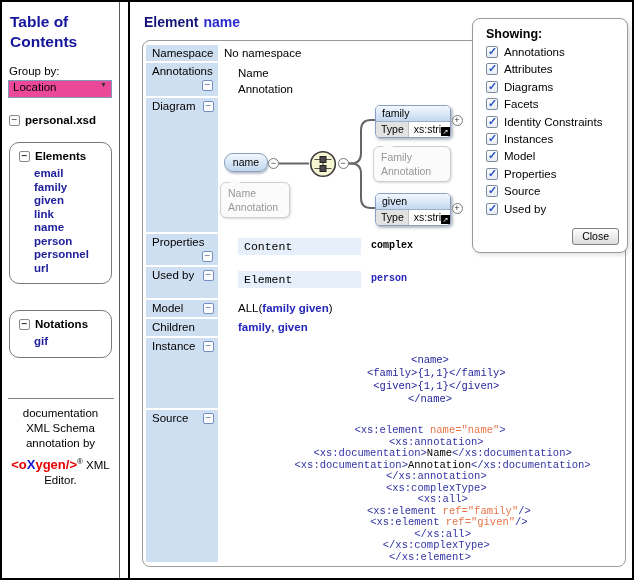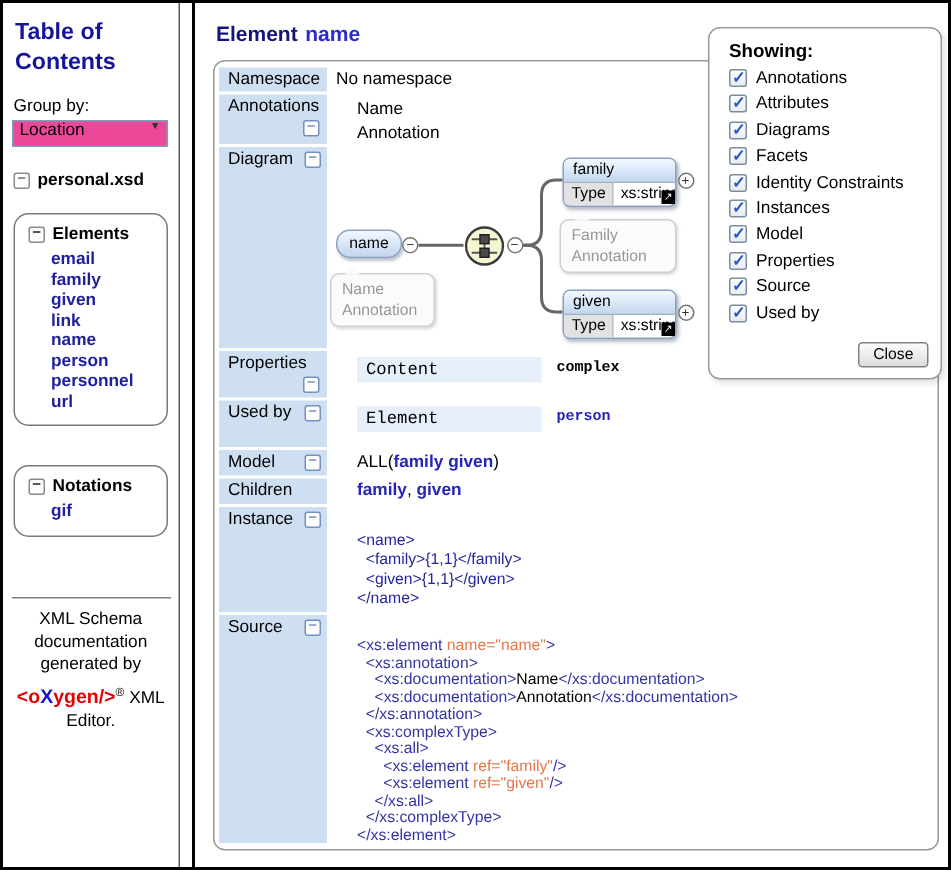--- a/index.html
+++ b/index.html
@@ -41,21 +41,21 @@
   .cell-label.two-line .minus-box { position:absolute; right:5px; top:16px; }
   .cell-content { flex:1; font-size:11.5px; padding:2px 0 0 20px; position:relative; }
   .h16 { height:16px; } .h33 { height:33px; } .h134 { height:134px; } .h31 { height:31px; }
   .h17 { height:17px; } .h70 { height:70px; } .h152 { height:152px; }
   .pad6 { padding-left:6px; }
   .ann-line { line-height:15px; padding-top:1px; }
   .inner-row { display:flex; margin-top:2px;font-family:Liberation Mono, monospace; }
   .ikey { width:123px; flex:0 0 123px; background:#e7effa; padding:2px 6px; font-size:11.5px; }
   .ival { padding:2px 0 0 10px; font-size:10px; font-weight:bold; }
   .link { color:#2525b8; font-weight:bold; text-decoration:none; cursor:pointer; }
-  .code { font-family:Liberation Sans, sans-serif; white-space:pre; color:#26269c; }
+  .code { font-family:Liberation Mono, monospace; white-space:pre; color:#26269c;text-align:center; }
   .instance-code { margin-top:14px; font-size:10.5px; line-height:13px; }
   .source-code { margin-top:13px; font-size:10.5px; line-height:11.5px; }
   .tok-tag { color:#3434a4; } .tok-text { color:#000; } .tok-attr { color:#e8764a; }
 
   
   .diagram-area { position:absolute; inset:0; }
   .dg-svg { position:absolute; left:0; top:0; }
   .node-pill { position:absolute; left:6px; top:55px; width:44px; height:19px; border:1px solid #8aa0bf; border-radius:9px;
     background:linear-gradient(180deg,#f3f8fd 0%,#d6e5f6 55%,#c3d6ee 100%); font-size:10.5px; text-align:center; line-height:17px;
     box-shadow:1px 2px 2px rgba(110,120,140,.45); cursor:pointer; }
@@ -122,23 +122,23 @@
         <span class="minus-box">−</span>
         <span>Notations</span>
       </div>
       <div class="toc-links">
           <a class="toc-link">gif</a>
         </div>
     </div>
 
     <hr class="side-hr">
     <div class="side-footer">
+      <div>documentation</div>
       <div>XML Schema</div>
-      <div>documentation</div>
-      <div>generated by</div>
+      <div>annotation by</div>
       <div class="oxygen-line"><span class="ox-red">&lt;o</span><span class="ox-blue">X</span><span class="ox-red">ygen/&gt;</span><span class="ox-reg">®</span><span> XML</span></div>
       <div>Editor.</div>
     </div>
   </div>
 
   <div class="main">
     <div class="page-title">
       <span>Element</span><span class="tname">name</span>
     </div>
 

